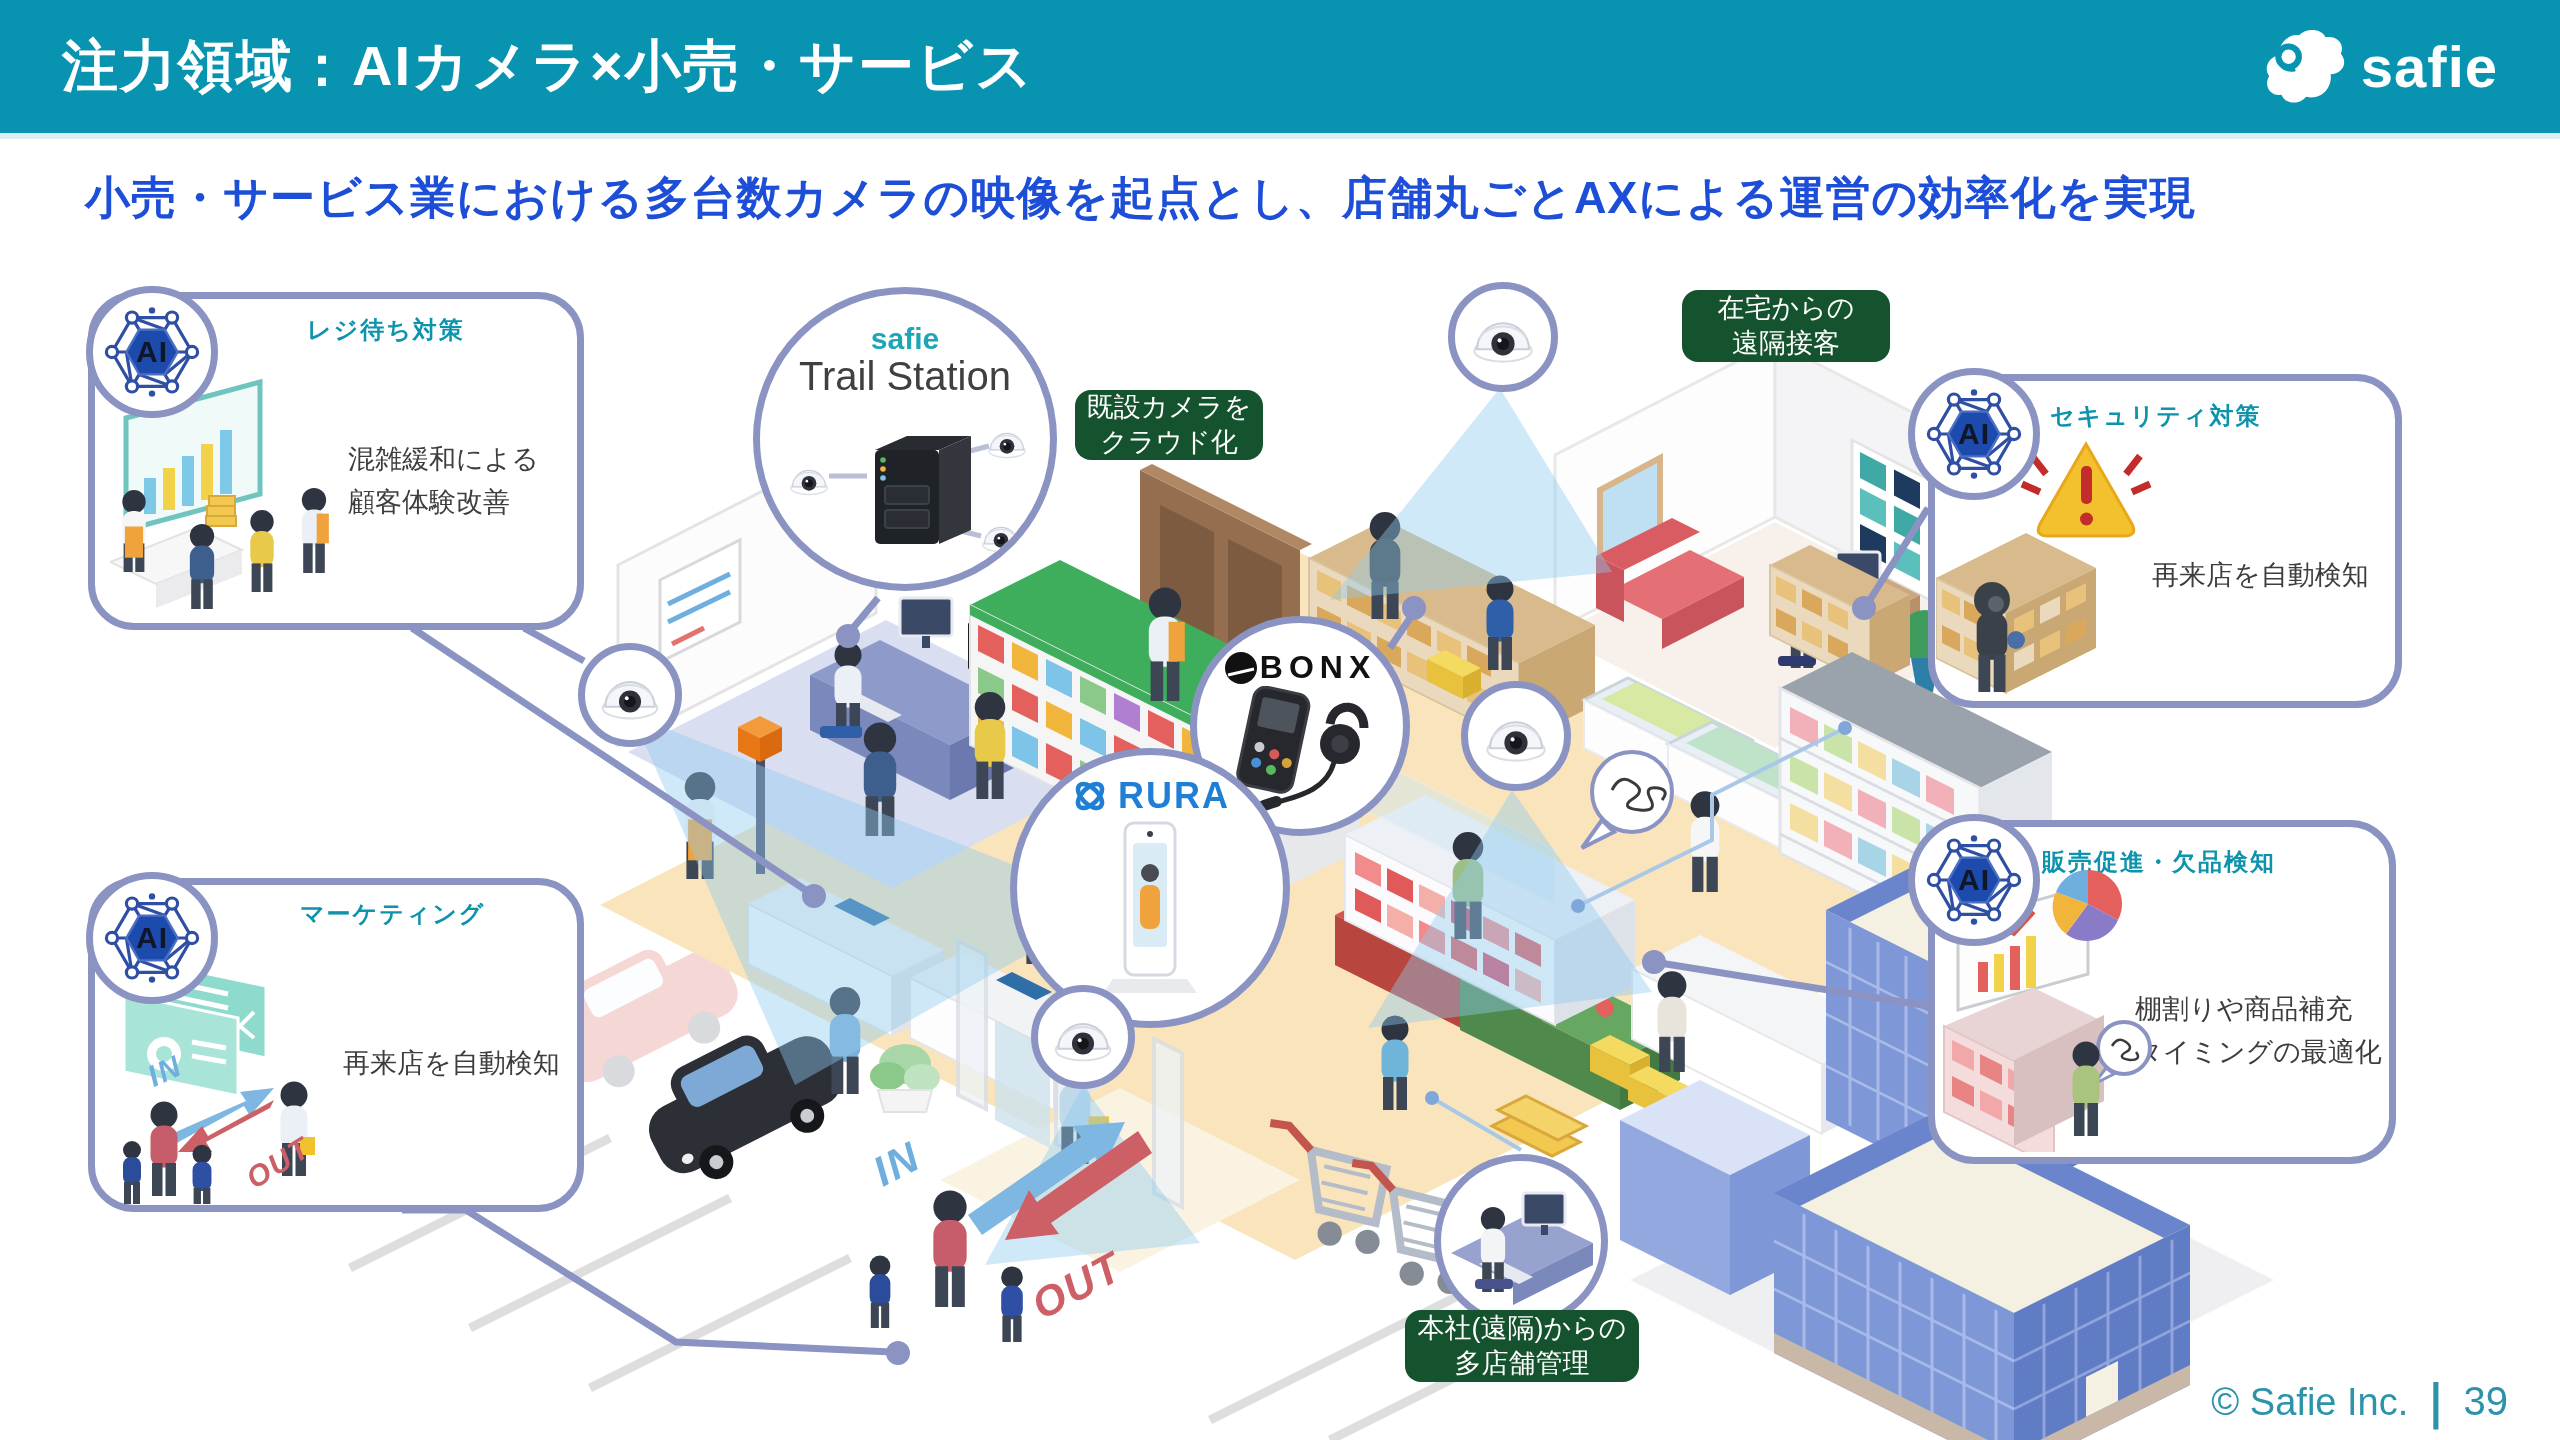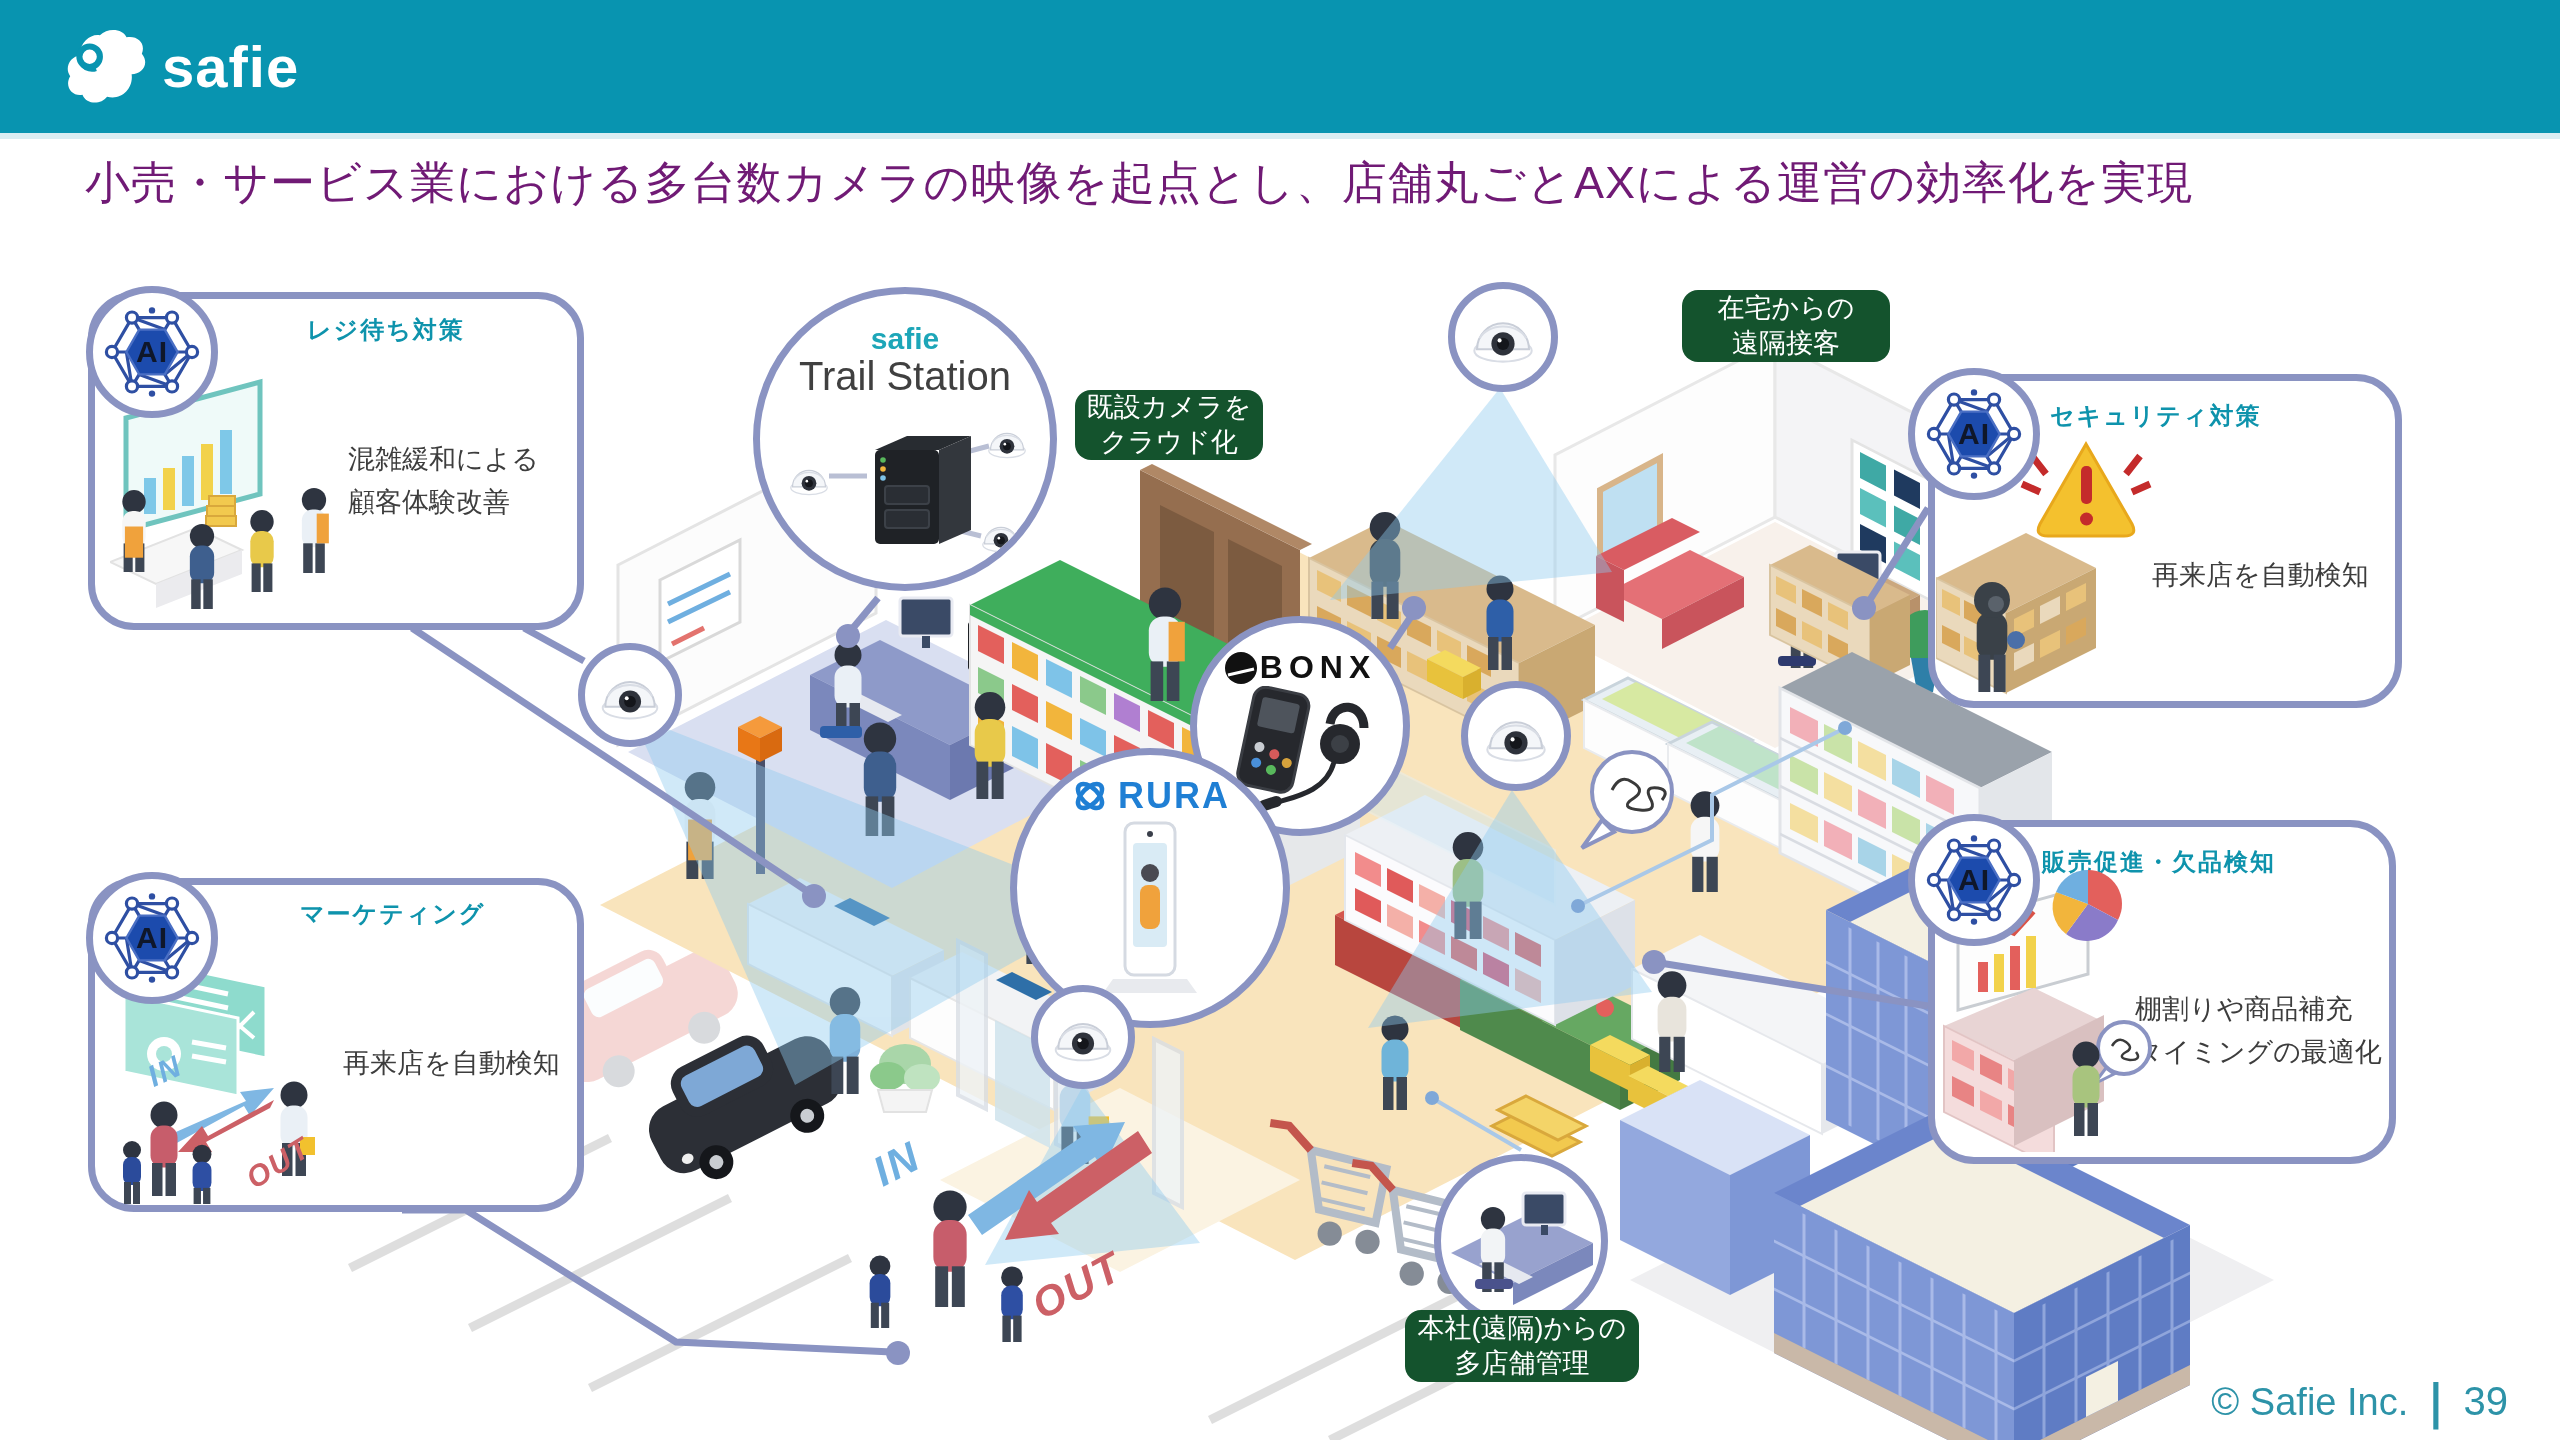--- a/index.html
+++ b/index.html
@@ -6,21 +6,21 @@
   .slide{position:relative;width:2560px;height:1440px;background:#ffffff;overflow:hidden;
          font-family:"Liberation Sans","DejaVu Sans",sans-serif}
   .scene{position:absolute;left:0;top:0;z-index:1}
   
   .header{position:absolute;left:0;top:0;width:2560px;height:133px;background:#0894B0;z-index:10;
           display:flex;align-items:center;justify-content:space-between;padding:0 62px;box-sizing:border-box}
   .header-edge{position:absolute;left:0;top:133px;width:2560px;height:6px;background:#D9EDF2;z-index:10}
   .htitle{color:#fff;font-size:56px;font-weight:bold;letter-spacing:2px}
   .brand{display:flex;align-items:center;gap:14px}
   .brand-text{color:#fff;font-size:58px;font-weight:bold;letter-spacing:1px}
-  .subtitle{position:absolute;left:85px;top:153px;font-size:45px;font-weight:normal;color:#701a75;z-index:9;letter-spacing:1px}
+  .subtitle{position:absolute;left:85px;top:168px;font-size:45px;font-weight:bold;color:#1d4ed8;z-index:9;letter-spacing:1px}
   
   .callout{position:absolute;background:#fff;border:7px solid #8A93C2;border-radius:46px;z-index:3;box-sizing:border-box}
   .ctitle{position:absolute;color:#0E93AC;font-weight:bold;font-size:24px;z-index:5;letter-spacing:2px}
   .cbody{position:absolute;color:#3D3D3D;font-size:27px;line-height:1.6;z-index:5}
   .pre{white-space:pre-line}
   .ai-badge{position:absolute;width:132px;height:132px;border-radius:50%;background:#fff;border:7px solid #8A93C2;z-index:6;
             display:flex;align-items:center;justify-content:center;box-sizing:border-box}
   .ai-txt{position:absolute;color:#0f172a;font-weight:bold;font-size:30px;letter-spacing:1px}
   
   .circle{position:absolute;background:#fff;border:7px solid #8A93C2;border-radius:50%;z-index:4;
@@ -485,20 +485,21 @@
     <path d="M1612,790 q8,-16 20,-8 q14,8 2,16 q-16,10 6,12 q18,2 10,-12 q-6,-12 8,-10 q12,2 4,12" stroke="#3A3A3A" stroke-width="3" fill="none"></path>
   </g>
 
   <g>
     <path d="M982,1235 L1095,1157 L1103,1169 L1125,1122 L1073,1126 L1081,1137 L968,1215 Z" fill="#7FB7E3"></path>
     <path d="M1138,1131 L1037,1202 L1029,1190 L1005,1240 L1059,1234 L1051,1223 L1152,1153 Z" fill="#CC6066"></path>
   </g>
 </svg>
 
 <div class="header">
+  <div class="htitle">注力領域：AIカメラ×小売・サービス</div>
   <div class="brand">
     <svg width="86" height="76" viewBox="0 0 84 74">
       <path fill="#fff" d="M37,6 C45,-2 60,0 63,8 C74,6 82,14 78,24 C86,34 78,44 68,44 C70,58 58,70 44,66 C38,74 24,74 20,64 C10,66 2,56 8,46 C2,38 8,26 18,26 C16,14 28,4 37,6 Z"></path>
       <circle cx="27" cy="27" r="10" fill="none" stroke="#0894B0" stroke-width="6"></circle>
       <path d="M21,35 a11,11 0 0 0 12,3" stroke="#0894B0" stroke-width="6" fill="none"></path>
     </svg>
     <span class="brand-text">safie</span>
   </div>
 </div>
 <div class="header-edge"></div>

